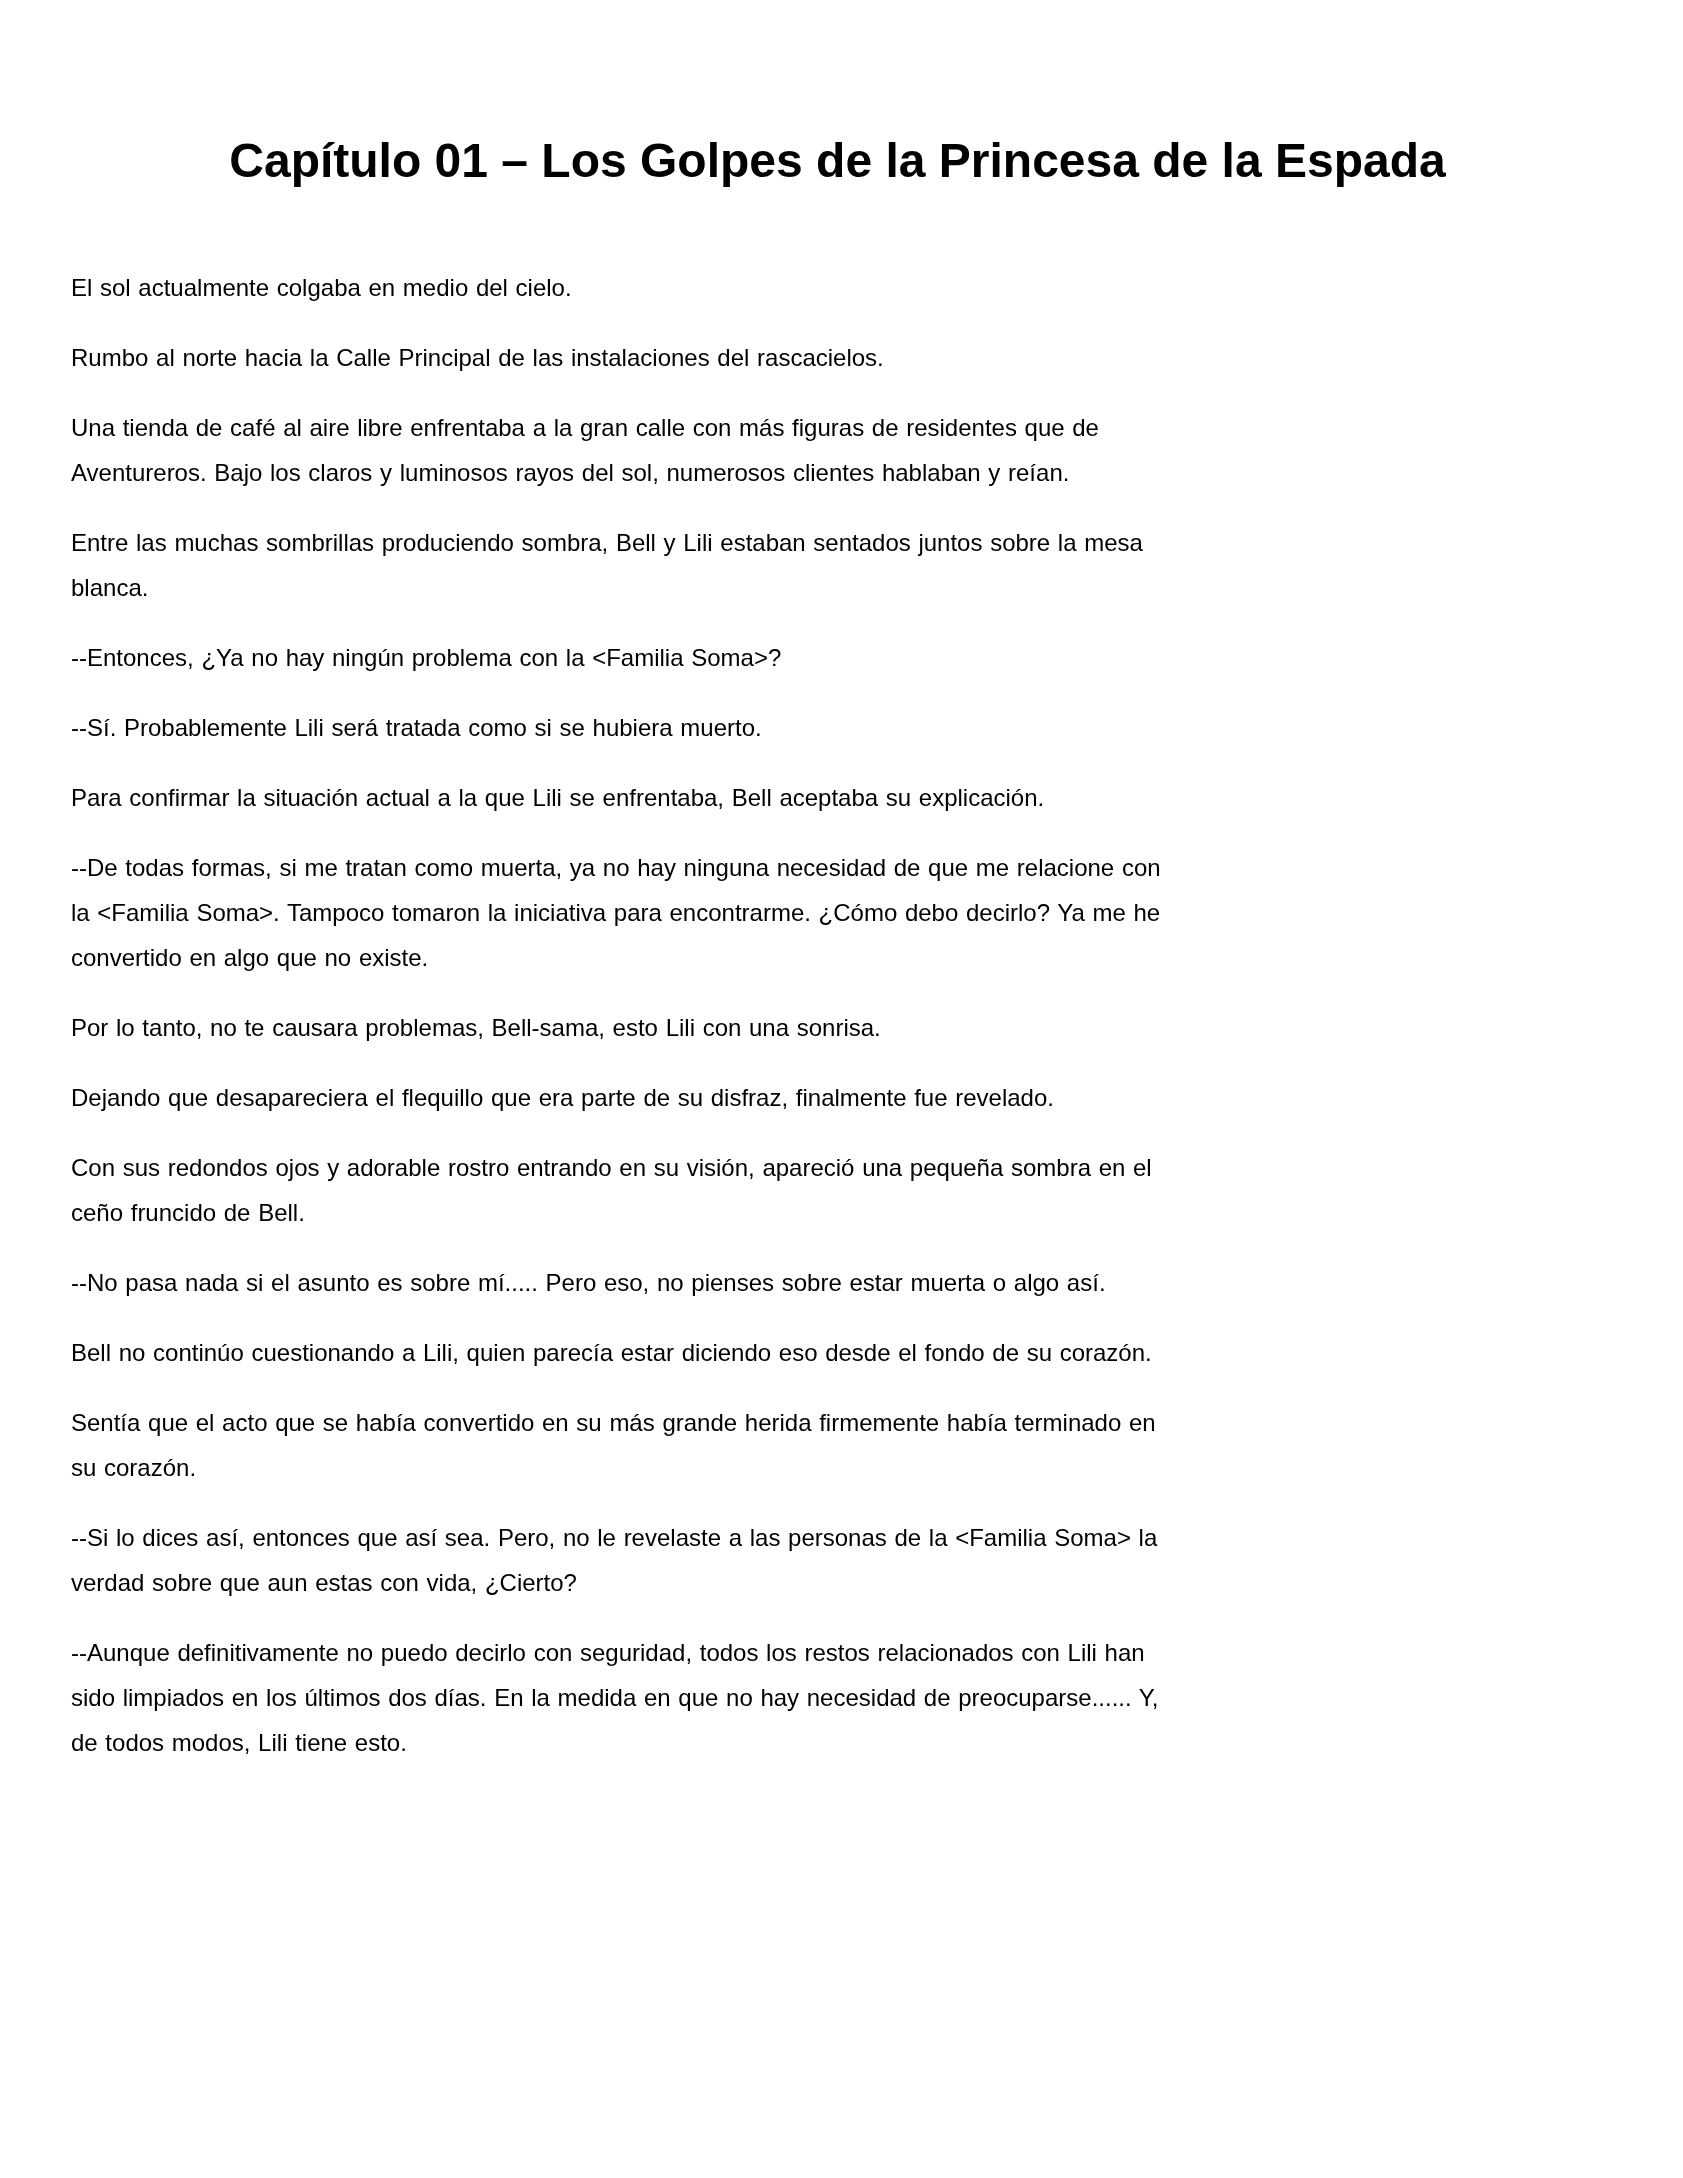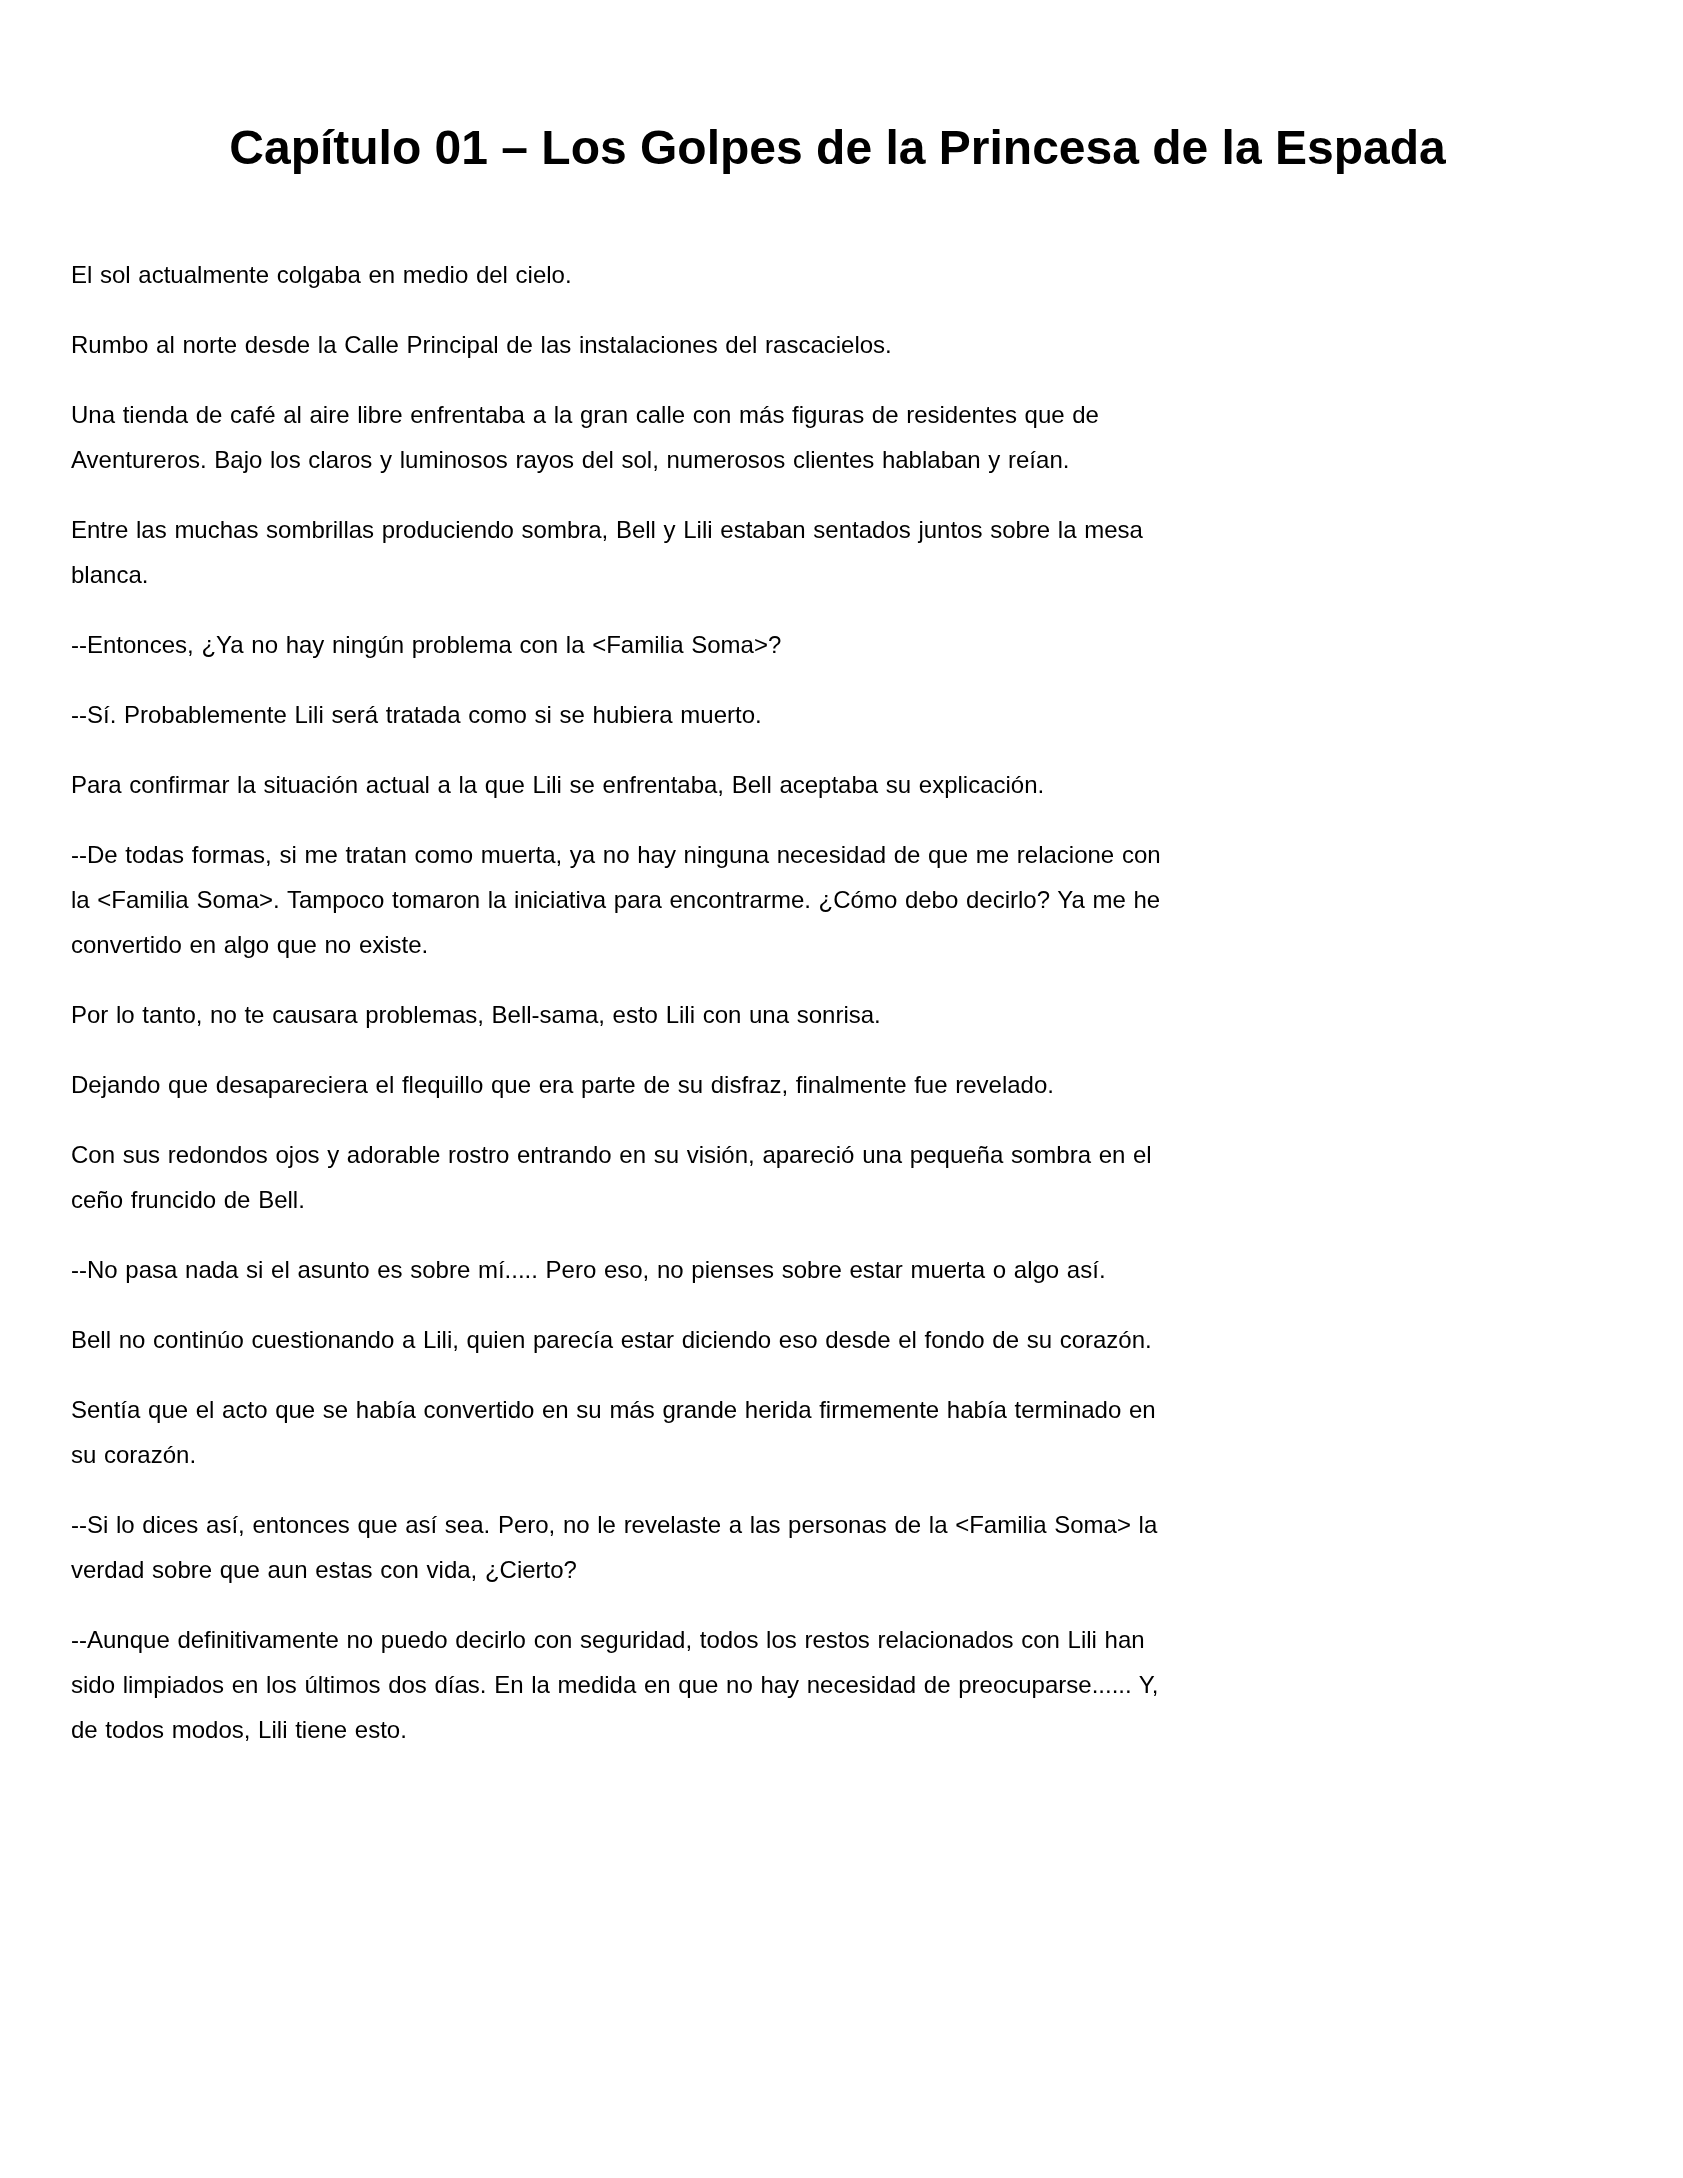--- a/index.html
+++ b/index.html
@@ -16,39 +16,39 @@
     color: #000000;
     padding: 117px 79px 0 71px;
     font-family: "Liberation Sans", sans-serif;
     overflow: hidden;
   }
   .doc-title {
     font-size: 48px;
     line-height: 55px;
     font-weight: bold;
     text-align: center;
-    margin: 3px 0 77px 0;
+    margin: 16px 0 77px 0;
     letter-spacing: 0px;
   }
   .para {
     font-size: 24px;
     line-height: 45px;
     margin: 0 0 25px 0;
     white-space: pre-wrap;
     word-spacing: 1px;
   }
 </style>
 </head>
 <body>
 
 <div class="page">
   <h1 class="doc-title">Capítulo 01 – Los Golpes de la Princesa de la Espada</h1>
   <div id="paragraphs">
       <p class="para">El sol actualmente colgaba en medio del cielo.</p>
-      <p class="para">Rumbo al norte desde la Calle Principal de las instalaciones del rascacielos.</p>
+      <p class="para">Rumbo al norte hacia la Calle Principal de las instalaciones del rascacielos.</p>
       <p class="para">Una tienda de café al aire libre enfrentaba a la gran calle con más figuras de residentes que de
 Aventureros. Bajo los claros y luminosos rayos del sol, numerosos clientes hablaban y reían.</p>
       <p class="para">Entre las muchas sombrillas produciendo sombra, Bell y Lili estaban sentados juntos sobre la mesa
 blanca.</p>
       <p class="para">--Entonces, ¿Ya no hay ningún problema con la &lt;Familia Soma&gt;?</p>
       <p class="para">--Sí. Probablemente Lili será tratada como si se hubiera muerto.</p>
       <p class="para">Para confirmar la situación actual a la que Lili se enfrentaba, Bell aceptaba su explicación.</p>
       <p class="para">--De todas formas, si me tratan como muerta, ya no hay ninguna necesidad de que me relacione con
 la &lt;Familia Soma&gt;. Tampoco tomaron la iniciativa para encontrarme. ¿Cómo debo decirlo? Ya me he
 convertido en algo que no existe.</p>

